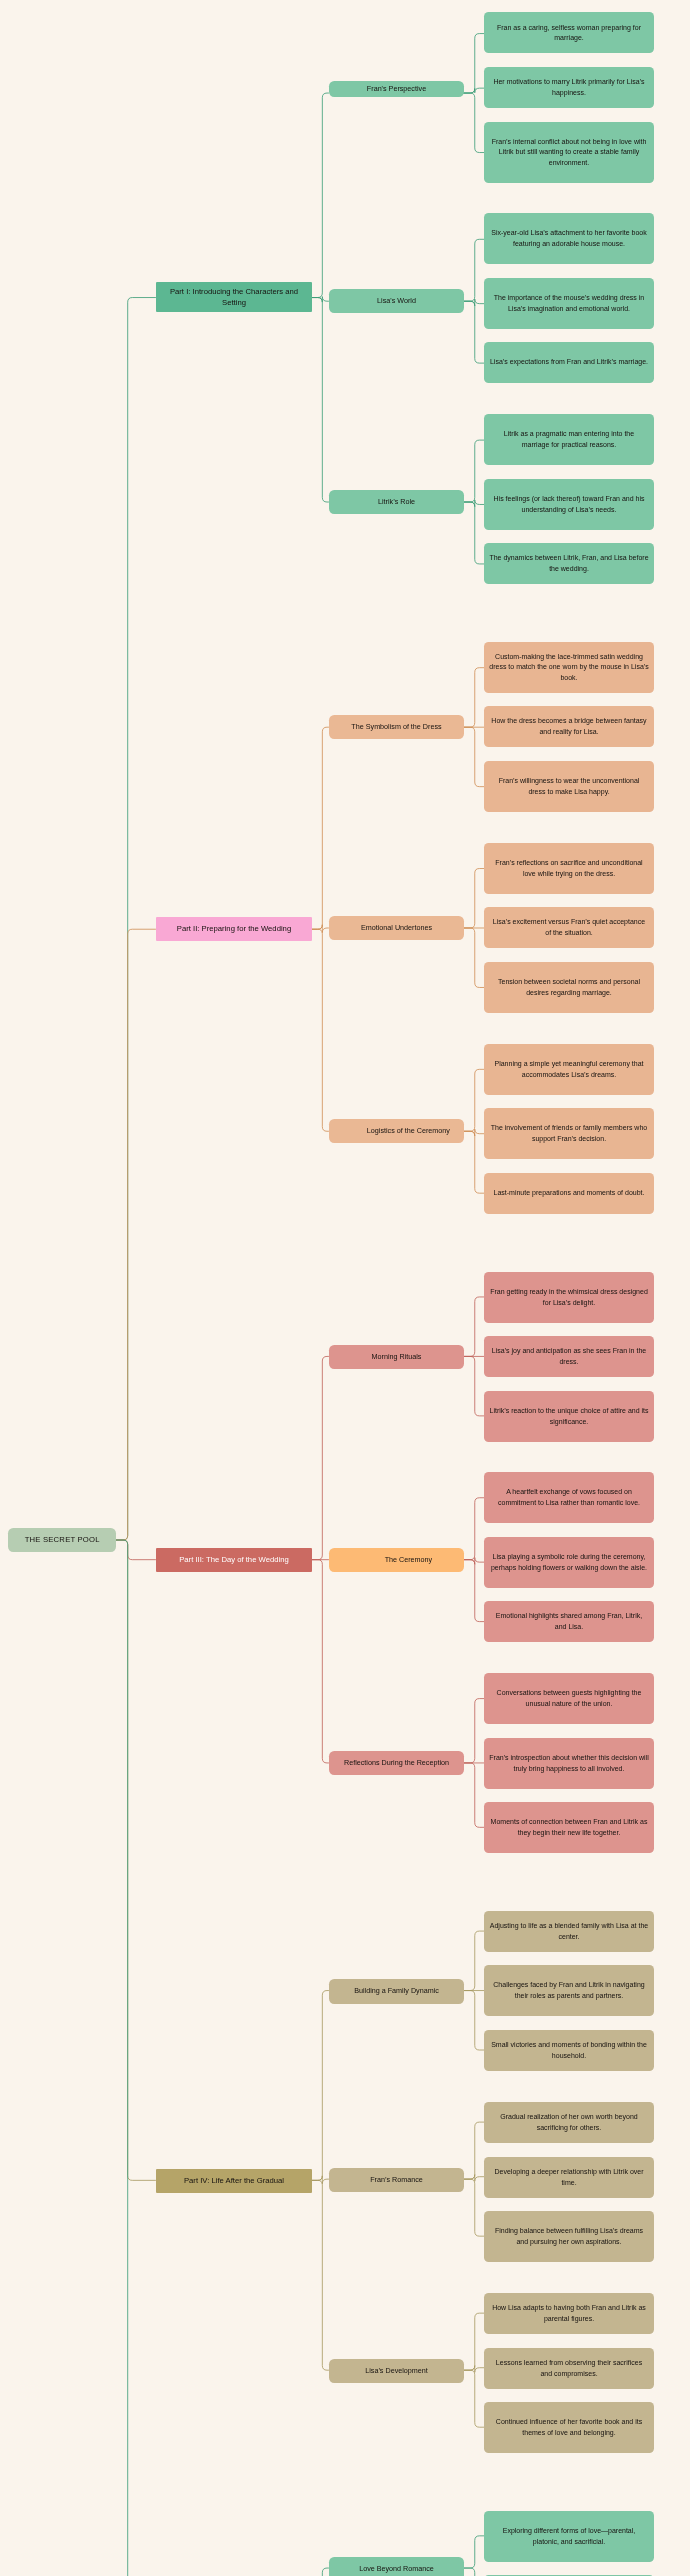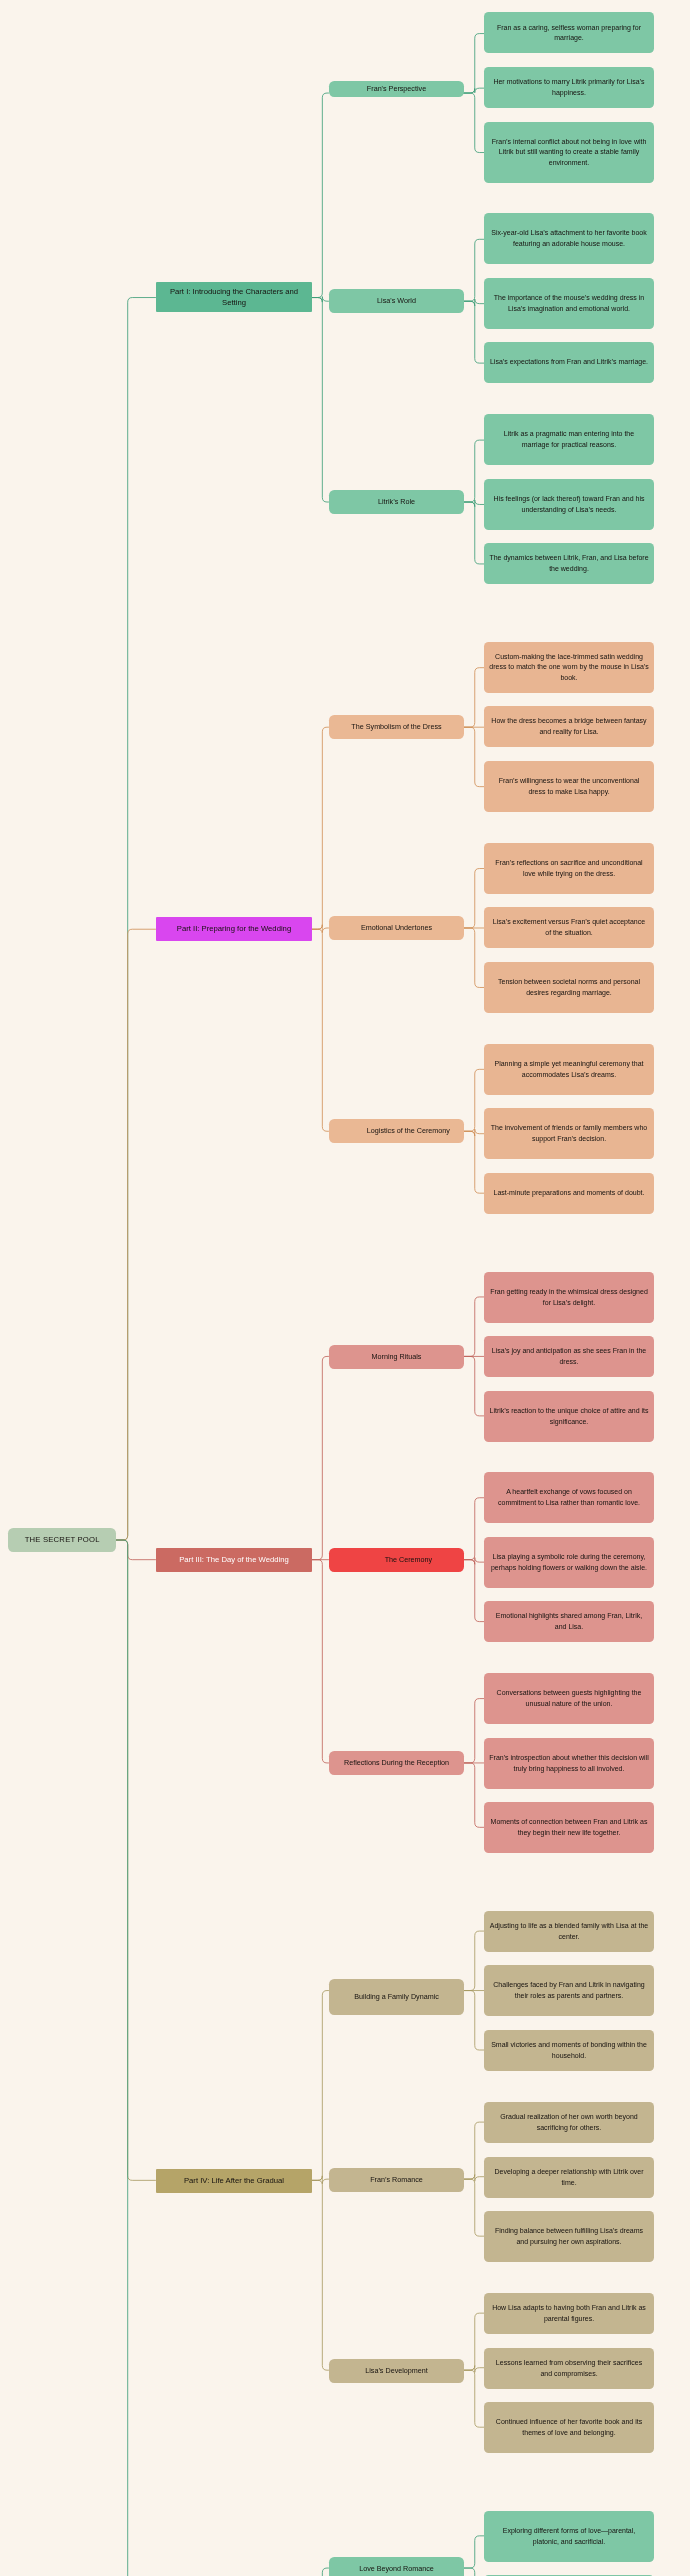--- a/index.html
+++ b/index.html
@@ -200,21 +200,21 @@
     </div>
     <div class="node lvl3" style="left: 484px; top: 1108px; width: 170px; height: 51px; background: rgb(232, 181, 146);">
       <span class="txt">The involvement of friends or family members who support Fran’s decision.</span>
     </div>
     <div class="node lvl3" style="left: 484px; top: 1173px; width: 170px; height: 41px; background: rgb(232, 181, 146);">
       <span class="txt">Last-minute preparations and moments of doubt.</span>
     </div>
     <div class="node lvl2" style="left: 329px; top: 1119px; width: 135px; height: 24px; background: rgb(234, 184, 148); padding-left: 29px;">
       <span class="txt">Logistics of the Ceremony</span>
     </div>
-    <div class="node lvl1" style="left: 156px; top: 917px; width: 156px; height: 24px; background: #d946ef; color: rgb(22, 18, 15);">
+    <div class="node lvl1" style="left: 156px; top: 917px; width: 156px; height: 24px; background: #f9a8d4; color: rgb(22, 18, 15);">
       <span class="txt">Part II: Preparing for the Wedding</span>
     </div>
     <div class="node lvl3" style="left: 484px; top: 1272px; width: 170px; height: 51px; background: rgb(221, 148, 142);">
       <span class="txt">Fran getting ready in the whimsical dress designed for Lisa’s delight.</span>
     </div>
     <div class="node lvl3" style="left: 484px; top: 1336px; width: 170px; height: 41px; background: rgb(221, 148, 142);">
       <span class="txt">Lisa’s joy and anticipation as she sees Fran in the dress.</span>
     </div>
     <div class="node lvl3" style="left: 484px; top: 1391px; width: 170px; height: 51px; background: rgb(221, 148, 142);">
       <span class="txt">Litrik’s reaction to the unique choice of attire and its significance.</span>
@@ -224,21 +224,21 @@
     </div>
     <div class="node lvl3" style="left: 484px; top: 1472px; width: 170px; height: 51px; background: rgb(221, 148, 142);">
       <span class="txt">A heartfelt exchange of vows focused on commitment to Lisa rather than romantic love.</span>
     </div>
     <div class="node lvl3" style="left: 484px; top: 1537px; width: 170px; height: 51px; background: rgb(221, 148, 142);">
       <span class="txt">Lisa playing a symbolic role during the ceremony, perhaps holding flowers or walking down the aisle.</span>
     </div>
     <div class="node lvl3" style="left: 484px; top: 1601px; width: 170px; height: 41px; background: rgb(221, 148, 142);">
       <span class="txt">Emotional highlights shared among Fran, Litrik, and Lisa.</span>
     </div>
-    <div class="node lvl2" style="left: 329px; top: 1548px; width: 135px; height: 24px; background: #ef4444; padding-left: 29px;">
+    <div class="node lvl2" style="left: 329px; top: 1548px; width: 135px; height: 24px; background: #fdba74; padding-left: 29px;">
       <span class="txt">The Ceremony</span>
     </div>
     <div class="node lvl3" style="left: 484px; top: 1673px; width: 170px; height: 51px; background: rgb(221, 148, 142);">
       <span class="txt">Conversations between guests highlighting the unusual nature of the union.</span>
     </div>
     <div class="node lvl3" style="left: 484px; top: 1738px; width: 170px; height: 51px; background: rgb(221, 148, 142);">
       <span class="txt">Fran’s introspection about whether this decision will truly bring happiness to all involved.</span>
     </div>
     <div class="node lvl3" style="left: 484px; top: 1802px; width: 170px; height: 51px; background: rgb(221, 148, 142);">
       <span class="txt">Moments of connection between Fran and Litrik as they begin their new life together.</span>
@@ -251,21 +251,21 @@
     </div>
     <div class="node lvl3" style="left: 484px; top: 1911px; width: 170px; height: 41px; background: rgb(195, 181, 144);">
       <span class="txt">Adjusting to life as a blended family with Lisa at the center.</span>
     </div>
     <div class="node lvl3" style="left: 484px; top: 1965px; width: 170px; height: 51px; background: rgb(195, 181, 144);">
       <span class="txt">Challenges faced by Fran and Litrik in navigating their roles as parents and partners.</span>
     </div>
     <div class="node lvl3" style="left: 484px; top: 2030px; width: 170px; height: 41px; background: rgb(195, 181, 144);">
       <span class="txt">Small victories and moments of bonding within the household.</span>
     </div>
-    <div class="node lvl2" style="left: 329px; top: 1979px; width: 135px; height: 36px; background: rgb(195, 181, 144);">
+    <div class="node lvl2" style="left: 329px; top: 1979px; width: 135px; height: 25px; background: rgb(195, 181, 144);">
       <span class="txt">Building a Family Dynamic</span>
     </div>
     <div class="node lvl3" style="left: 484px; top: 2102px; width: 170px; height: 41px; background: rgb(195, 181, 144);">
       <span class="txt">Gradual realization of her own worth beyond sacrificing for others.</span>
     </div>
     <div class="node lvl3" style="left: 484px; top: 2157px; width: 170px; height: 41px; background: rgb(195, 181, 144);">
       <span class="txt">Developing a deeper relationship with Litrik over time.</span>
     </div>
     <div class="node lvl3" style="left: 484px; top: 2211px; width: 170px; height: 51px; background: rgb(195, 181, 144);">
       <span class="txt">Finding balance between fulfilling Lisa’s dreams and pursuing her own aspirations.</span>

